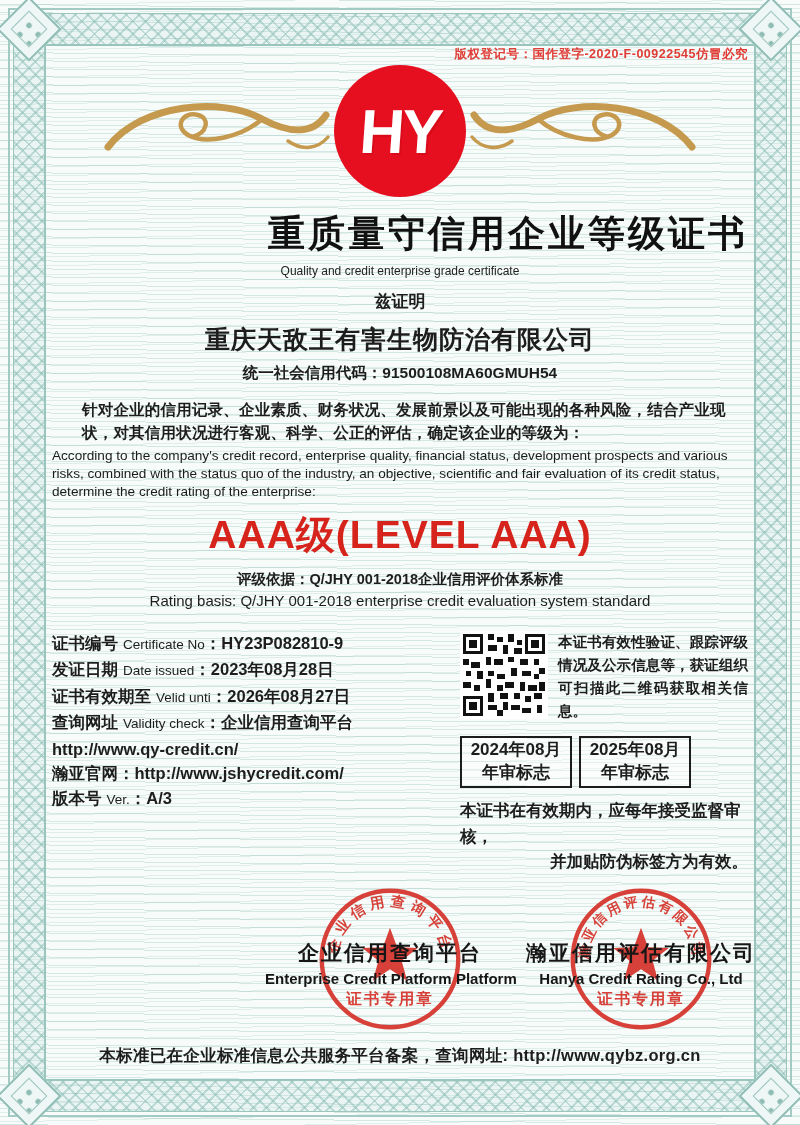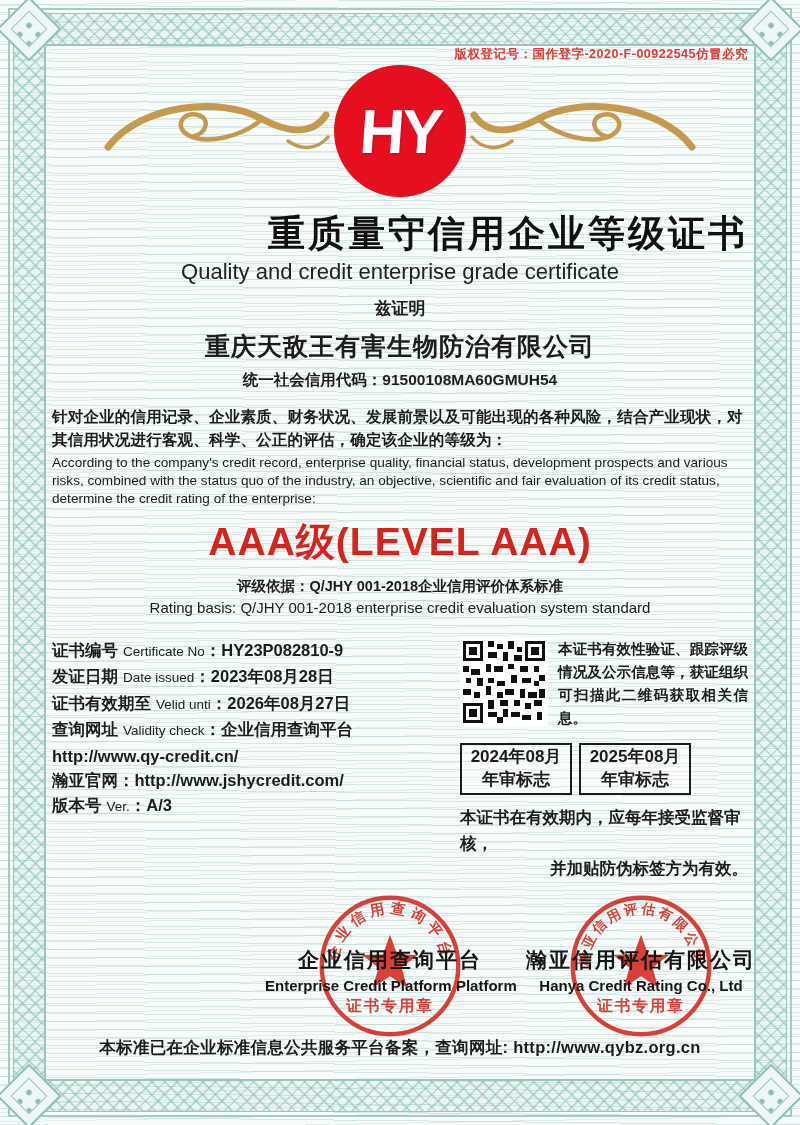--- a/index.html
+++ b/index.html
@@ -51,30 +51,30 @@
     width:132px; height:132px; border-radius:50%; background:#e60f1f; flex:0 0 auto;
     display:flex; align-items:center; justify-content:center; margin:0 4px;
   }
   .logo-circle span{
     color:#fff; font-size:62px; font-weight:900; letter-spacing:-3px;
     font-family:"Liberation Sans",sans-serif; transform:skewX(-4deg);
     text-shadow:2px 2px 0 rgba(180,0,10,0.25);
   }
 
   .cert-title{ margin-top:12px; font-size:37px; font-weight:700; letter-spacing:3px; color:#111;text-align:right; }
-  .cert-subtitle{ font-size:22px; color:#222; }
+  .cert-subtitle{ margin-top:5px; font-size:12px; color:#222; }
   .certify-zh{ margin-top:12px; font-size:17px; font-weight:600; }
   .certify-en{ margin-top:2px; font-size:15.5px; }
 
   .company-name{ margin-top:10px; font-size:25px; font-weight:700; letter-spacing:1px; }
   .company-code{ margin-top:7px; font-size:15.5px; font-weight:600; }
   .company-addr{ margin-top:2px; font-size:15.5px; font-weight:600; }
 
   .para{ margin-top:14px; text-align:left; }
-  .para-zh{ font-size:15.5px; font-weight:700; line-height:1.5; letter-spacing:0.2px; }
+  .para-zh{ font-size:15.5px; font-weight:700; line-height:1.5; letter-spacing:0.2px;margin-left:30px; }
   .para-en{ margin-top:2px; font-size:13.6px; line-height:1.35; color:#1b1b1b; }
 
   .grade-level{ margin-top:6px; font-size:39px; font-weight:900; color:#d6231b; letter-spacing:1px; }
   .grade-basis-zh{ margin-top:8px; font-size:14.5px; font-weight:700; }
   .grade-basis-en{ margin-top:3px; font-size:15px; }
 
   .details-row{ margin-top:22px; display:flex; text-align:left; }
   .details-left{ flex:1 1 auto; }
   .dl{ font-size:16.5px; font-weight:600; line-height:24.5px; white-space:nowrap; }
   .dl-en{ font-size:13.5px; font-weight:400; margin-left:5px; }
@@ -93,21 +93,21 @@
   .supervision .line2{ text-align:right; }
 
   .seals-row{ position:relative; height:168px; margin-top:2px; }
   .seal-group{ position:absolute; width:250px; top:0; text-align:center; }
   .seal-group.left{ left:213px; } .seal-group.right{ left:464px; }
   .seal-svg{ position:absolute; left:50%; top:4px; transform:translateX(-50%); width:156px; height:156px; opacity:0.92; }
   .seal-captions{ position:relative; z-index:2; margin-top:62px; }
   .seal-zh{ font-size:21px; font-weight:800; letter-spacing:2px; color:#161616; white-space:nowrap; }
   .seal-en{ margin-top:3px; font-size:15px; font-weight:600; color:#161616; white-space:nowrap; }
 
-  .footer-line{ position:absolute; left:0; right:0; bottom:20px; text-align:center;
+  .footer-line{ position:absolute; left:0; right:0; bottom:12px; text-align:center;
     font-size:16.5px; font-weight:700; letter-spacing:0.3px; }
 </style>
 </head>
 <body>
 
 <div class="page">
 
   <div class="frame-outer"></div>
   <div class="band top"></div>
   <div class="band bottom"></div>

